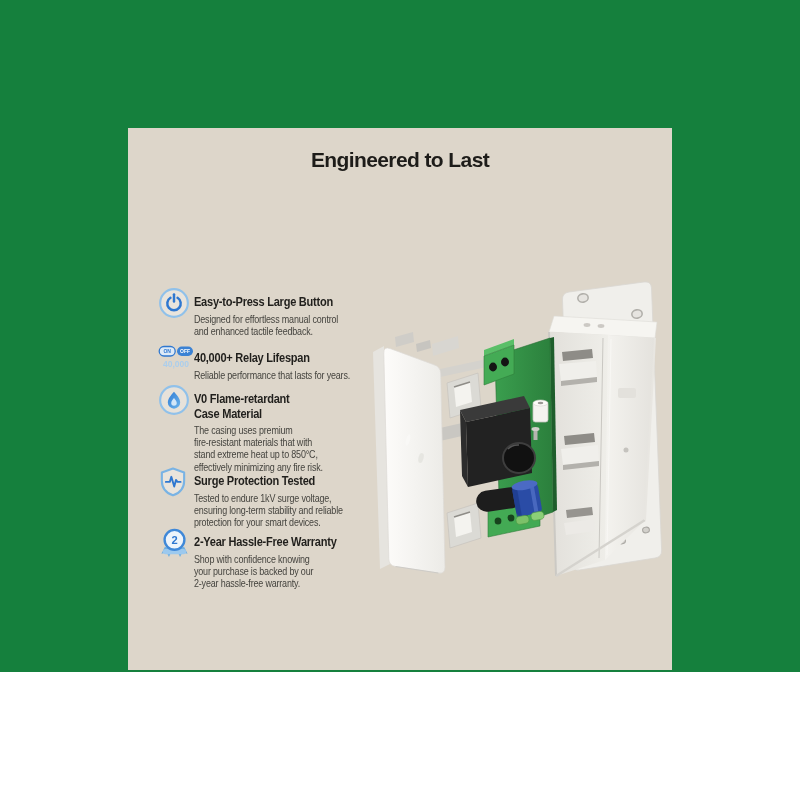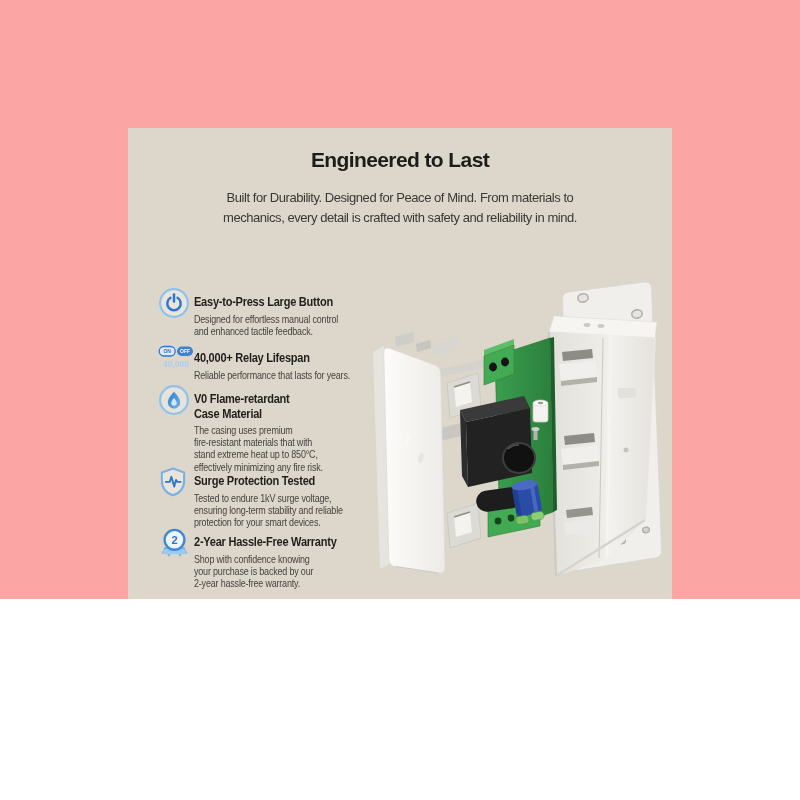--- a/index.html
+++ b/index.html
@@ -1,16 +1,16 @@
 <!DOCTYPE html>
 <html><head>
 <meta charset="utf-8">
 <style>
   html,body{margin:0;padding:0;background:#ffffff;}
-  .stage{position:relative;width:800px;height:599px;background:#fca5a5;overflow:hidden;
+  .stage{position:relative;width:800px;height:672px;background:#15803d;overflow:hidden;
          font-family:"Liberation Sans",sans-serif;}
   .card{position:absolute;left:128px;top:128px;width:544px;height:542px;background:#ddd6ca;}
   .hd-title{position:absolute;left:0;top:20px;width:544px;text-align:center;
             font-size:21px;font-weight:700;color:#1d1c19;letter-spacing:-0.6px;}
   .hd-sub{position:absolute;left:0;top:60px;width:544px;text-align:center;
           font-size:13px;line-height:20px;color:#3a3935;letter-spacing:-0.45px;white-space:pre-line;}
   .feat{position:absolute;left:28px;}
   .feat .ic{position:absolute;left:2px;top:0;width:36px;height:36px;}
   .feat .tx{position:absolute;left:38px;top:8px;width:210px;}
   .ft-title{font-size:13px;line-height:14.5px;font-weight:700;color:#201f1c;letter-spacing:-0.3px;
@@ -20,22 +20,20 @@
   .product{position:absolute;left:228px;top:140px;width:318px;height:320px;}
   svg text{font-family:"Liberation Sans",sans-serif;}
 </style>
 </head>
 <body>
 
 <div class="stage">
   <div class="card">
 
     <div class="hd-title">Engineered to Last</div>
-    <div class="hd-sub">Built for Durability. Designed for Peace of Mind. From materials to
-mechanics, every detail is crafted with safety and reliability in mind.</div>
 
     <div class="feat" style="top:159px">
       <div class="ic">
         <svg width="32" height="32" viewBox="0 0 30 30">
           <circle cx="15" cy="15" r="13" fill="rgba(255,255,255,0.35)" stroke="#90c1ea" stroke-width="2"></circle>
           <path d="M11.7,10.1 A6.3,6.3 0 1 0 18.3,10.1" fill="none" stroke="#2e77d0" stroke-width="2.3" stroke-linecap="round"></path>
           <path d="M15,6.9 L15,13.6" fill="none" stroke="#2e77d0" stroke-width="2.3" stroke-linecap="round"></path>
         </svg>
       </div>
       <div class="tx">

